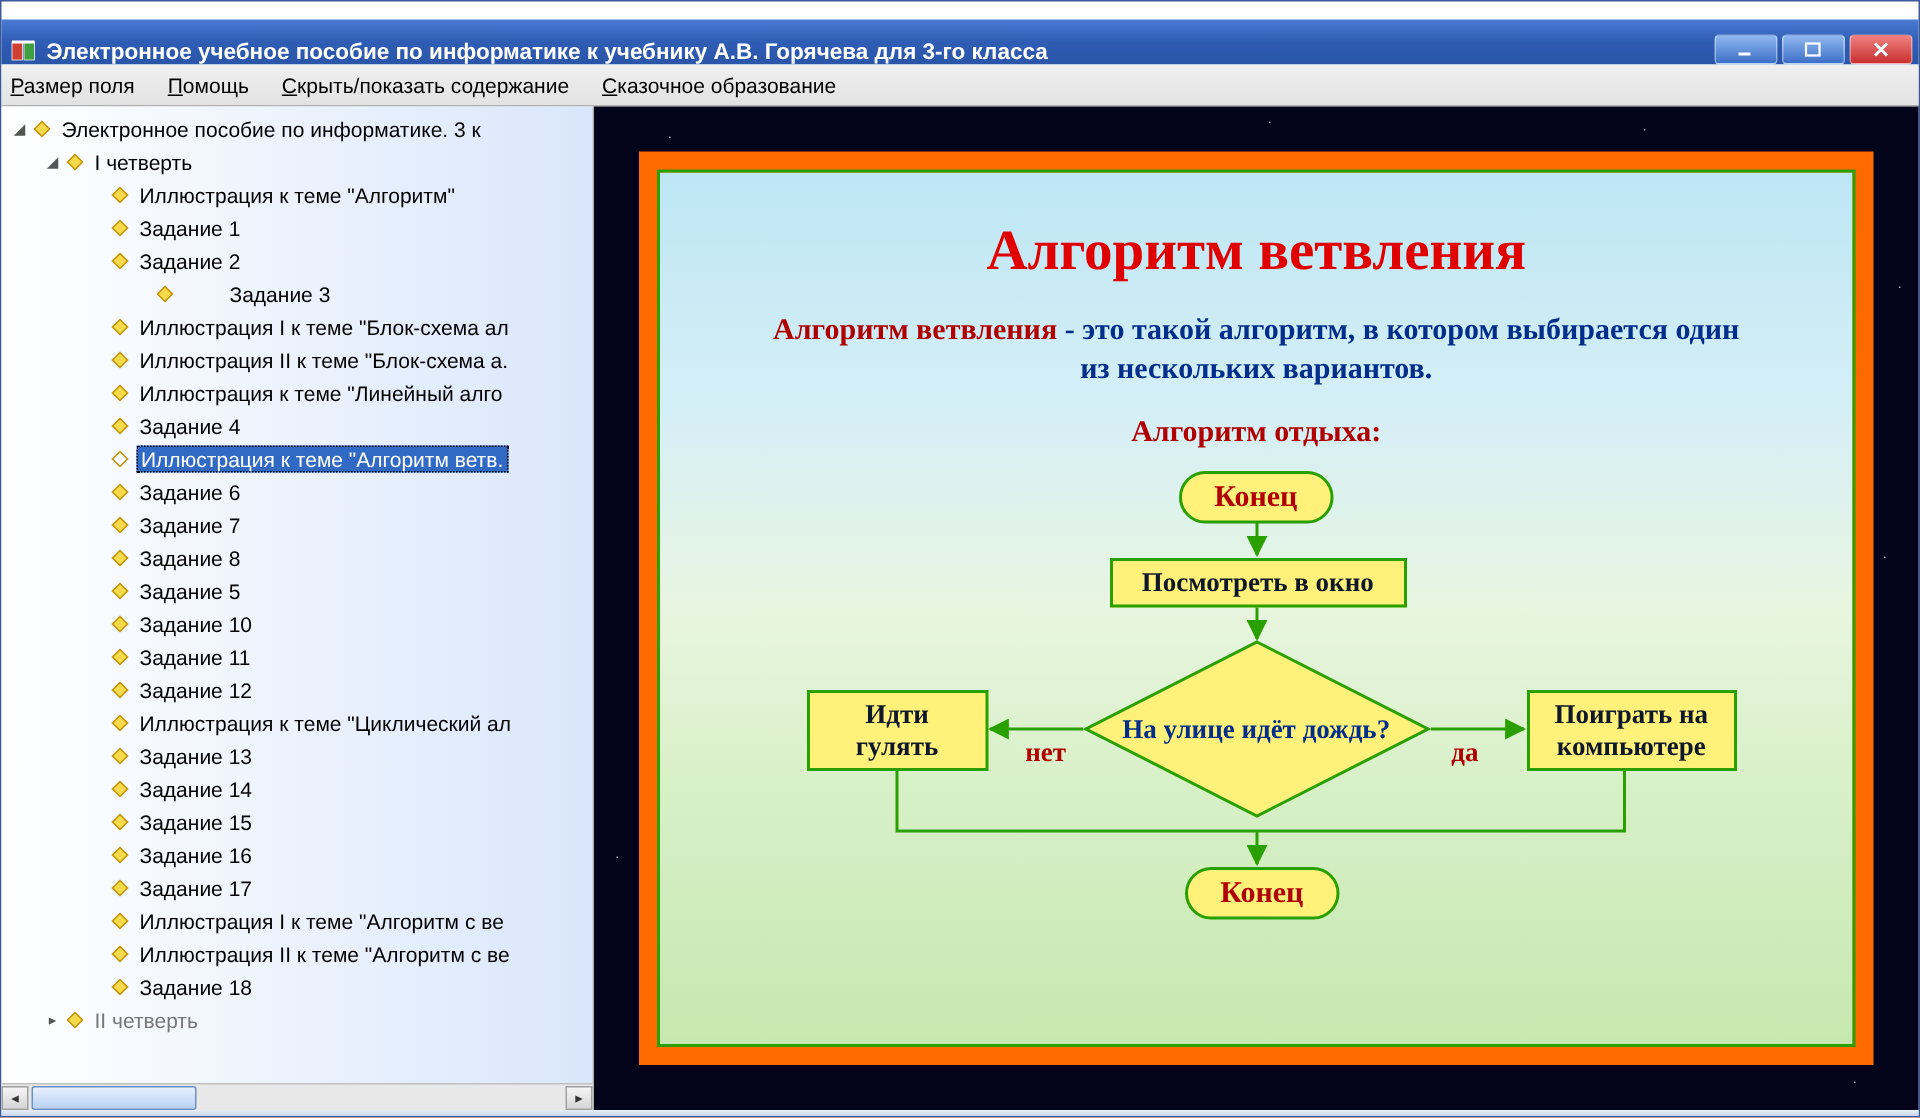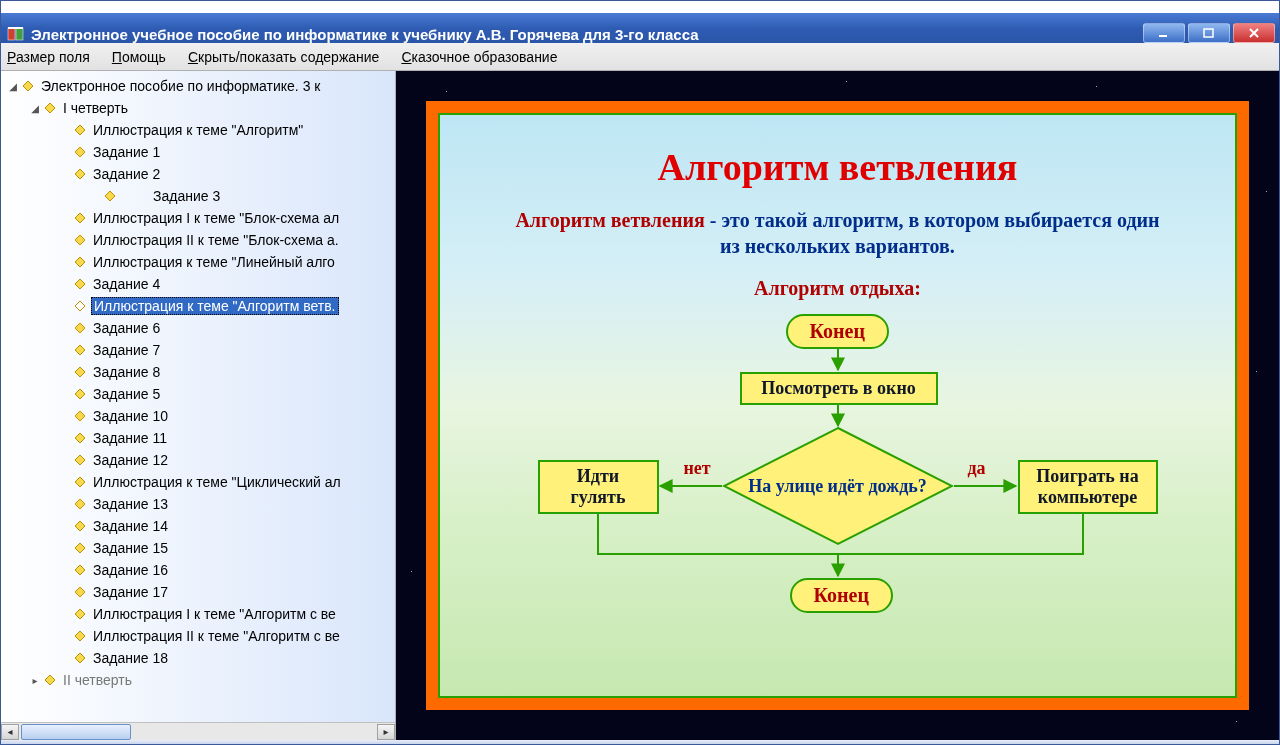--- a/index.html
+++ b/index.html
@@ -216,20 +216,21 @@
     font-weight: bold;
     color: #002e8a;
     padding: 0 25px;
     line-height: 1.15;
   }
   .arrow-label {
     position: absolute;
     color: #b00000;
     font-size: 18px;
     font-weight: bold;
+    margin-top: 33px;
   }
   svg.lines { position:absolute; left:0; top:0; width:700px; height:320px; pointer-events:none; }
   .statusbar {
     height: 4px;
     background: linear-gradient(to bottom,#e8edf7,#c8d5ef);
   }
 </style>
 </head>
 <body>
 

